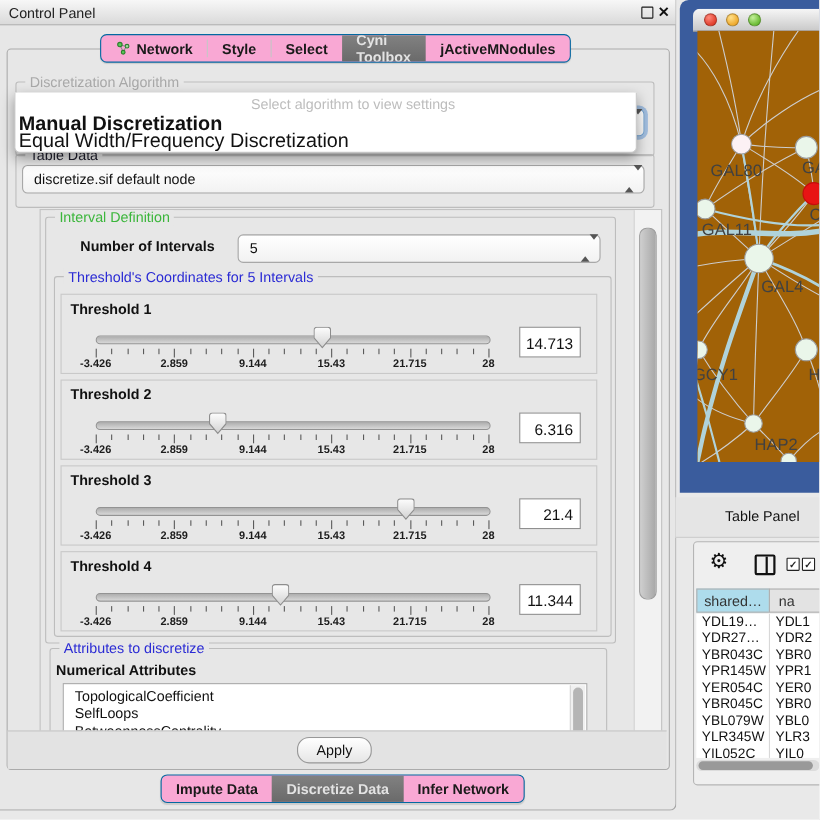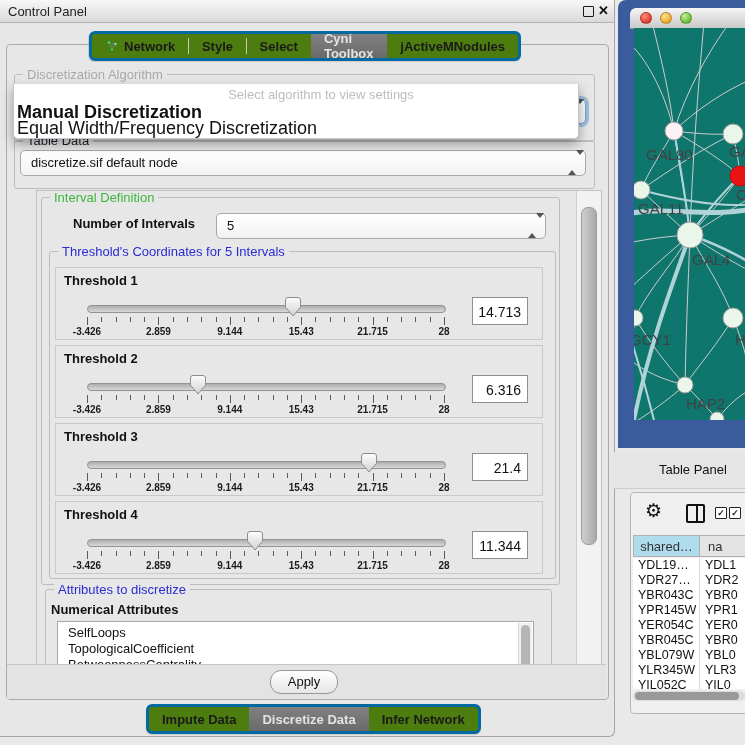--- a/index.html
+++ b/index.html
@@ -10,21 +10,21 @@
   
   .cp{left:0;top:0;width:614px;height:736px;background:#e7e7e7;
       border-right:1px solid #a5a5a5;border-bottom:1px solid #a5a5a5;border-radius:0 0 6px 0;}
   .cp-titlebar{left:0;top:0;width:614px;height:22px;
       background:linear-gradient(#f7f7f7,#dadada);border-bottom:1px solid #b1b1b1;}
   .cp-title{left:8px;top:4px;font-size:13px;color:#222;}
   .float-btn{left:583px;top:6px;width:9px;height:9px;border:1.5px solid #1a1a1a;border-radius:1px;background:transparent;}
   .close-btn{left:598px;top:3px;font-size:13px;font-weight:bold;color:#111;}
 
   
-  .segctl{display:flex;align-items:stretch;height:24px;background:#4d7c0f;border:3px solid #0369a1;
+  .segctl{display:flex;align-items:stretch;height:24px;background:#f9a8d4;border:1px solid #0369a1;
       border-radius:6px;overflow:hidden;box-shadow:0 1px 1px rgba(0,0,0,.12);}
   .seg{display:flex;align-items:center;padding:0 13px;font-weight:bold;font-size:13px;color:#1a1a1a;cursor:default;}
   .seg.sel{background:linear-gradient(#818181,#6a6a6a);color:#e3e3e3;}
   .seg-sep{width:1px;background:#c6c6c6;margin:4px 0;}
   .net-icon{display:inline-block;width:14px;height:14px;margin-right:5px;}
   #top-tabs{left:305px;top:31px;transform:translateX(-50%);}
   #bottom-tabs{left:146px;top:704px;}
 
   
   .container{left:6px;top:44px;width:601px;height:654px;border:1px solid #ababab;border-radius:4px;background:#e7e7e7;}
@@ -88,21 +88,21 @@
        font-size:13px;text-align:center;color:#111;}
 
   
   .netwin{left:618px;top:0;width:127px;height:448px;background:#3a5c9d;border-top-left-radius:8px;}
   .net-titlebar{left:630px;top:8px;width:115px;height:20px;background:linear-gradient(#f6f6f6,#c9c9c9);
                 border-top-left-radius:6px;border-bottom:1px solid #9a9a9a;}
   .light{position:absolute;top:4px;width:12px;height:12px;border-radius:50%;border:1px solid rgba(0,0,0,.25);box-sizing:border-box;}
   .light.red{left:10px;background:radial-gradient(circle at 35% 30%,#ff8a7d,#e1402e 70%);}
   .light.yellow{left:30px;background:radial-gradient(circle at 35% 30%,#ffe08a,#efab2f 70%);}
   .light.green{left:50px;background:radial-gradient(circle at 35% 30%,#c5f09a,#6cbd35 70%);}
-  .canvas{left:634px;top:28px;width:111px;height:392px;background:#0f766e;overflow:hidden;}
+  .canvas{left:634px;top:28px;width:111px;height:392px;background:#a16207;overflow:hidden;}
 
   
   .tp-bar{left:614px;top:452px;width:131px;height:36px;background:#e5e5e5;border-bottom:1px solid #cdcdcd;}
   .tp-title{left:659px;top:462px;font-size:13px;color:#111;}
   .tp-card{left:630px;top:492px;width:125px;height:220px;background:#efefef;border:1px solid #b5b5b5;border-radius:4px;}
   .gear{left:645px;top:501px;font-size:19px;color:#111;line-height:19px;}
   .cols-icon{left:686px;top:504px;width:15px;height:15px;border:2px solid #111;border-radius:2px;}
   .cols-icon div{position:absolute;left:50%;top:0;width:2px;height:100%;background:#111;}
   .cbx{position:absolute;width:10px;height:10px;border:1.5px solid #222;border-radius:1px;font-size:9px;line-height:10px;
        text-align:center;font-weight:bold;color:#222;background:#fff;}
@@ -362,22 +362,22 @@
             <div class="thr-value">11.344</div>
           </div>
         </div>
 
       <div class="group" style="left:8px;top:398px;width:505px;height:150px;">
         <span class="group-title t-blue">Attributes to discretize</span>
       </div>
       <span class="abs bold-label" style="left:14px;top:411px;">Numerical Attributes</span>
       <div class="list" style="left:20px;top:430px;width:475px;height:80px;">
         <div id="attr-items" style="padding-top:3px;">
+            <div class="list-item">TopologicalCoefficient</div>
             <div class="list-item">SelfLoops</div>
-            <div class="list-item">TopologicalCoefficient</div>
             <div class="list-item">BetweennessCentrality</div>
           </div>
         <div class="list-vsb">
             <div class="list-thumb"></div>
           </div>
       </div>
 
       <div class="vsb-track">
           <div class="vsb-thumb"></div>
         </div>

